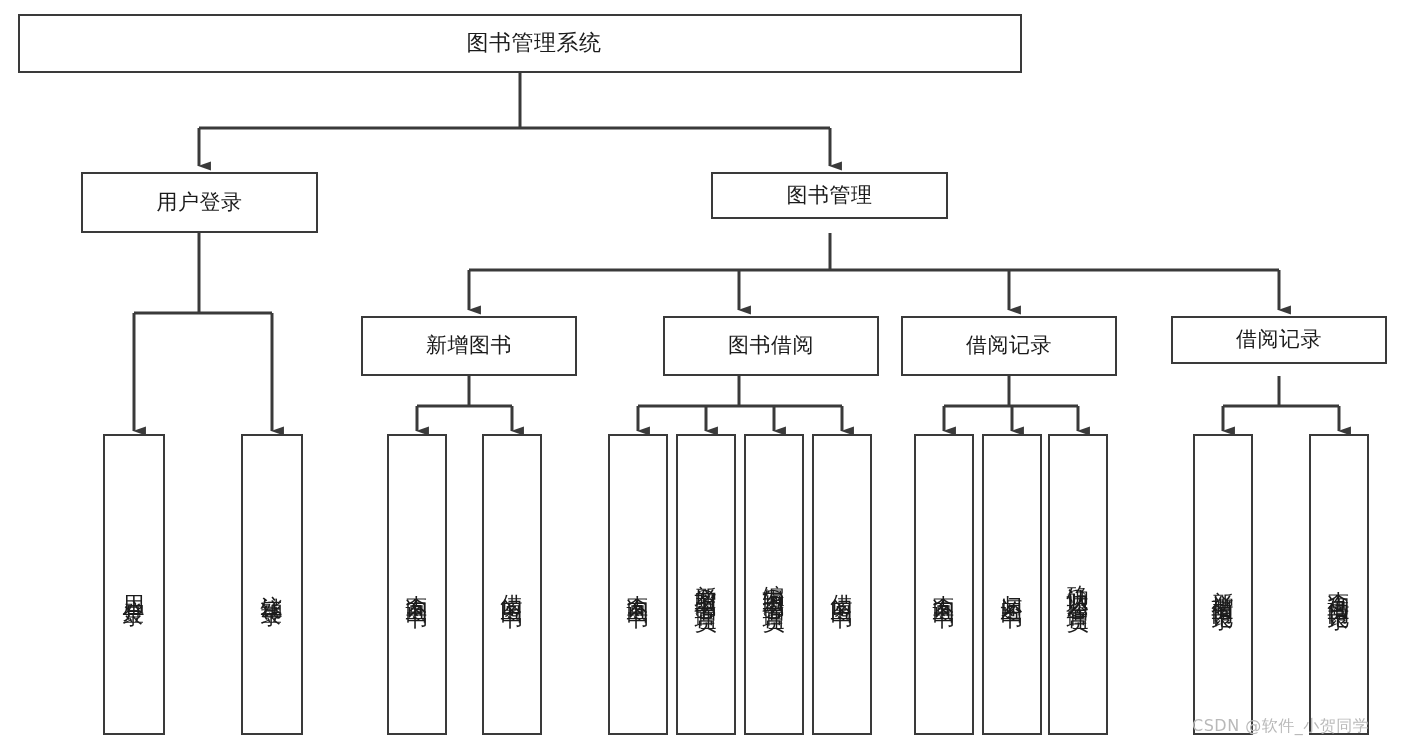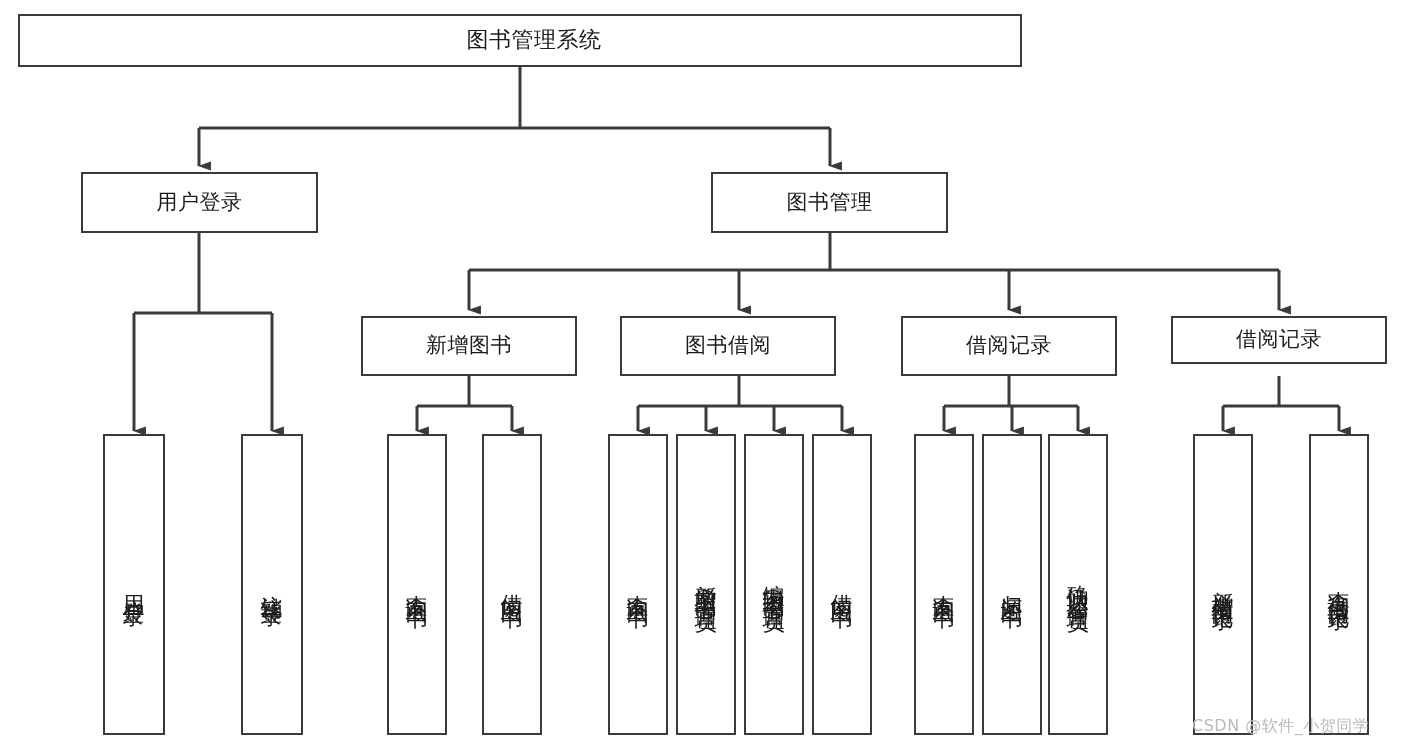--- a/index.html
+++ b/index.html
@@ -118,37 +118,37 @@
       <path d="M 1012 406 L 1012 431" marker-end="url(#arrow)"></path>
       <path d="M 1078 406 L 1078 431" marker-end="url(#arrow)"></path>
 
       <path d="M 1279 376 L 1279 406"></path>
       <path d="M 1223 406 L 1339 406"></path>
       <path d="M 1223 406 L 1223 431" marker-end="url(#arrow)"></path>
       <path d="M 1339 406 L 1339 431" marker-end="url(#arrow)"></path>
     </g>
   </svg>
 
-  <div class="node h root" style="left:18px; top:14px; width:1004px; height:53px;padding-left:28px;">
+  <div class="node h root" style="left:18px; top:14px; width:1004px; height:59px;padding-left:28px;">
     <span class="label">图书管理系统</span>
   </div>
 
   <div class="node h" style="left:81px; top:172px; width:237px; height:61px;">
     <span class="label">用户登录</span>
   </div>
 
-  <div class="node h" style="left:711px; top:172px; width:237px; height:61px;">
+  <div class="node h" style="left:711px; top:172px; width:237px; height:47px;">
     <span class="label">图书管理</span>
   </div>
 
   <div class="node h" style="left:361px; top:316px; width:216px; height:60px;">
     <span class="label">新增图书</span>
   </div>
 
-  <div class="node h" style="left:620px; top:316px; width:216px; height:60px;">
+  <div class="node h" style="left:663px; top:316px; width:216px; height:60px;">
     <span class="label">图书借阅</span>
   </div>
 
   <div class="node h" style="left:901px; top:316px; width:216px; height:60px;">
     <span class="label">借阅记录</span>
   </div>
 
   <div class="node h" style="left:1171px; top:316px; width:216px; height:48px;">
     <span class="label">借阅记录</span>
   </div>

